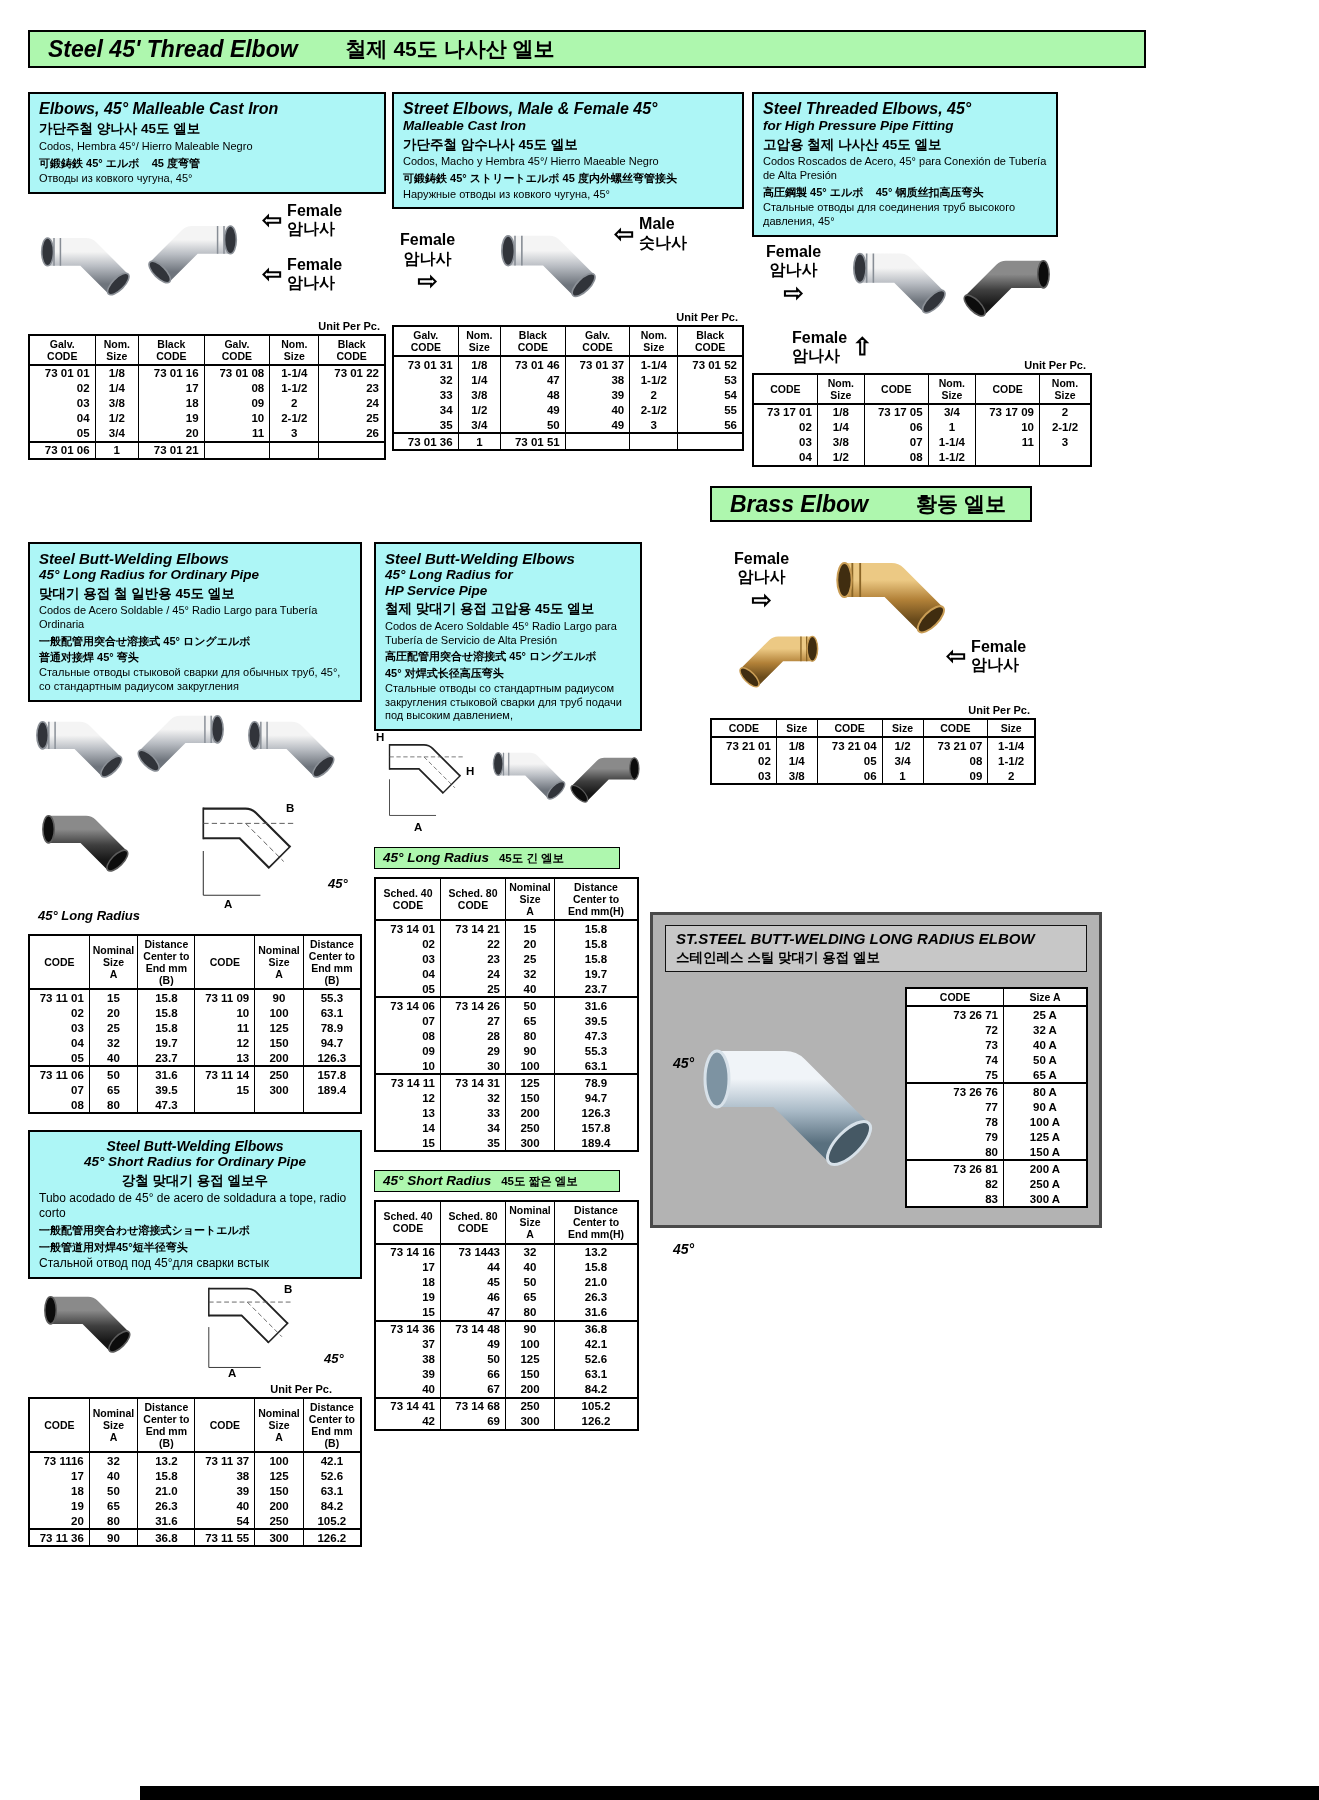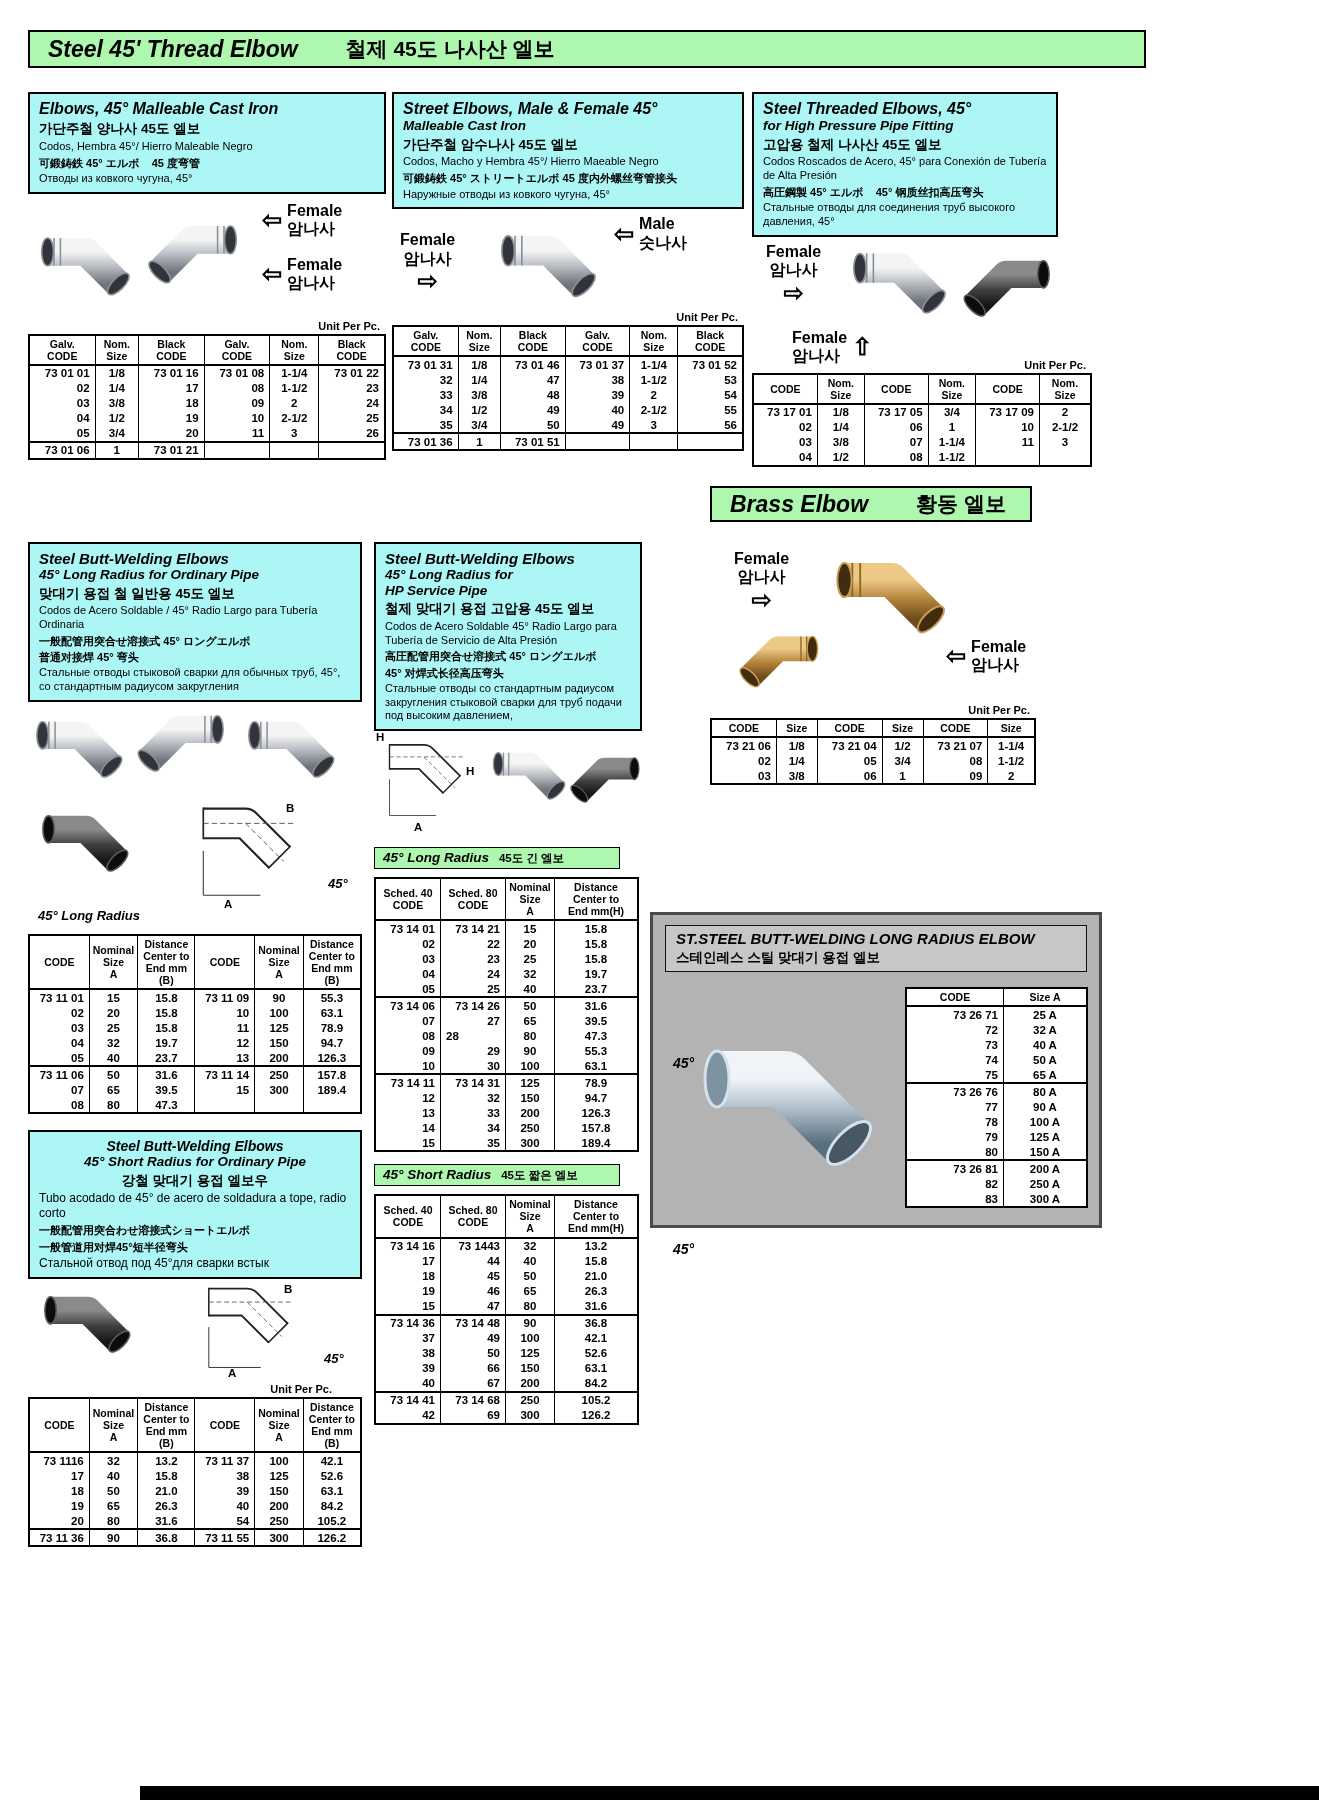--- a/index.html
+++ b/index.html
@@ -719,21 +719,21 @@
             <td style="text-align: center;">31.6</td>
           </tr>
           <tr>
             <td style="text-align: right;">07</td>
             <td style="text-align: right;">27</td>
             <td style="text-align: center;">65</td>
             <td style="text-align: center;">39.5</td>
           </tr>
           <tr>
             <td style="text-align: right;">08</td>
-            <td style="text-align: left;">28</td>
+            <td style="text-align: right;">28</td>
             <td style="text-align: center;">80</td>
             <td style="text-align: center;">47.3</td>
           </tr>
           <tr>
             <td style="text-align: right;">09</td>
             <td style="text-align: right;">29</td>
             <td style="text-align: center;">90</td>
             <td style="text-align: center;">55.3</td>
           </tr>
           <tr>
@@ -769,21 +769,21 @@
             <td style="text-align: center;">157.8</td>
           </tr>
           <tr>
             <td style="text-align: right;">15</td>
             <td style="text-align: right;">35</td>
             <td style="text-align: center;">300</td>
             <td style="text-align: center;">189.4</td>
           </tr>
         </tbody>
       </table>
-    <div class="band" style="width:246px; margin-top:12px;">
+    <div class="band" style="width:246px; margin-top:18px;">
       <span class="b-en">45° Short Radius</span>
       <span class="b-kr">45도 짧은 엘보</span>
     </div>
     <table class="cat" style="margin-top:8px;">
         <thead>
           <tr>
             <th style="width: 58px;">Sched. 40
 CODE</th>
             <th style="width: 58px;">Sched. 80
 CODE</th>
@@ -906,21 +906,21 @@
             <th style="width: 62px;">CODE</th>
             <th style="width: 40px;">Size</th>
             <th style="width: 62px;">CODE</th>
             <th style="width: 40px;">Size</th>
             <th style="width: 62px;">CODE</th>
             <th style="width: 44px;">Size</th>
           </tr>
         </thead>
         <tbody>
           <tr>
-            <td style="text-align: right;">73 21 06</td>
+            <td style="text-align: right;">73 21 01</td>
             <td style="text-align: center;">1/8</td>
             <td style="text-align: right;">73 21 04</td>
             <td style="text-align: center;">1/2</td>
             <td style="text-align: right;">73 21 07</td>
             <td style="text-align: center;">1-1/4</td>
           </tr>
           <tr>
             <td style="text-align: right;">02</td>
             <td style="text-align: center;">1/4</td>
             <td style="text-align: right;">05</td>

